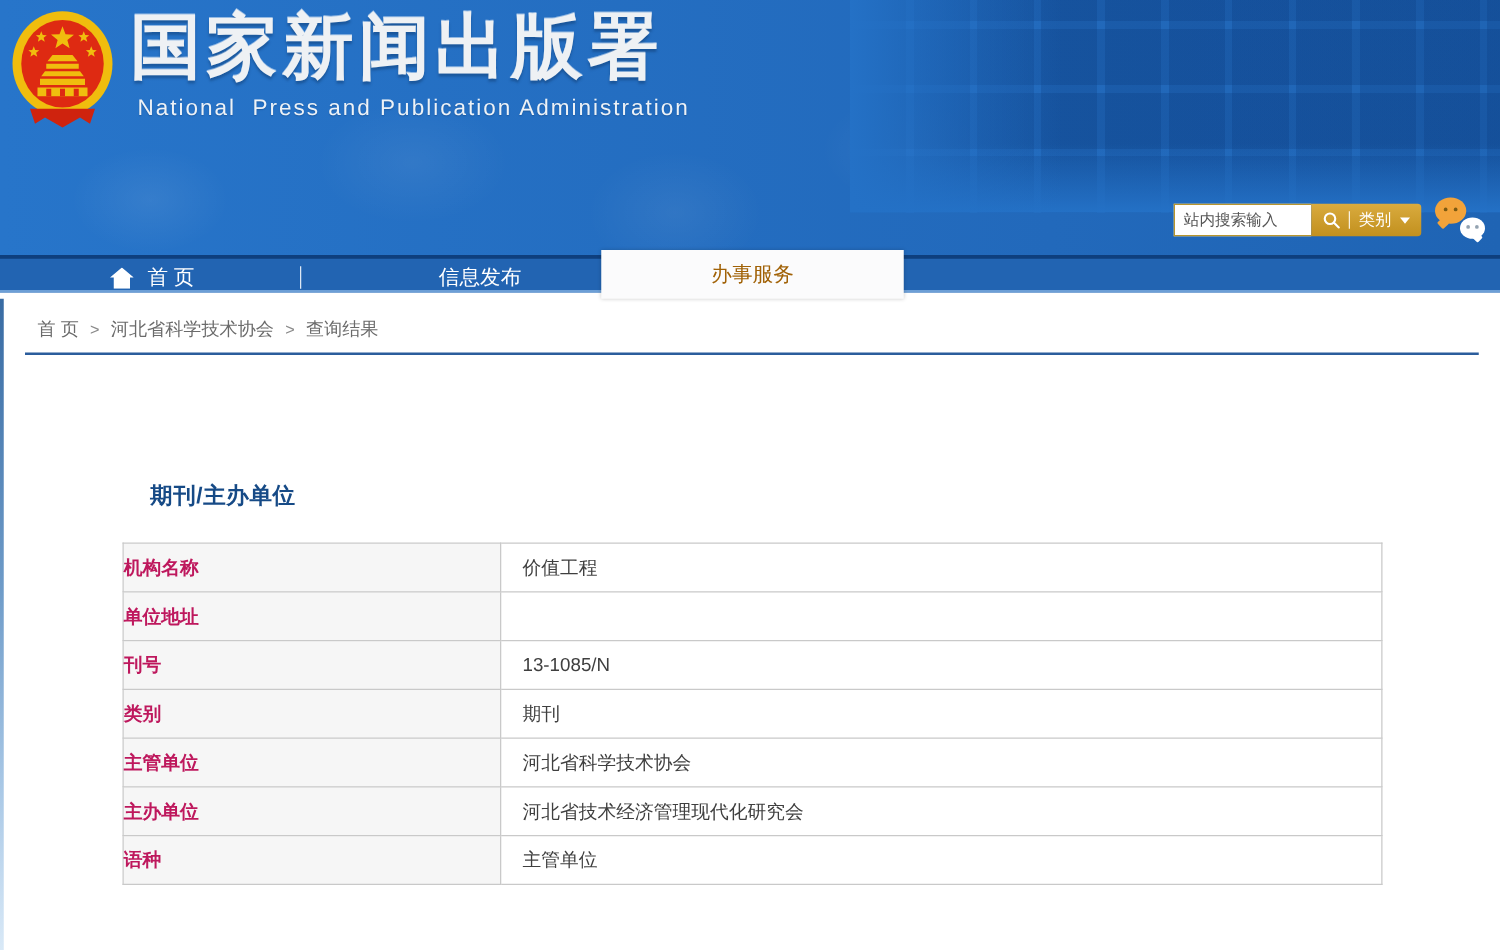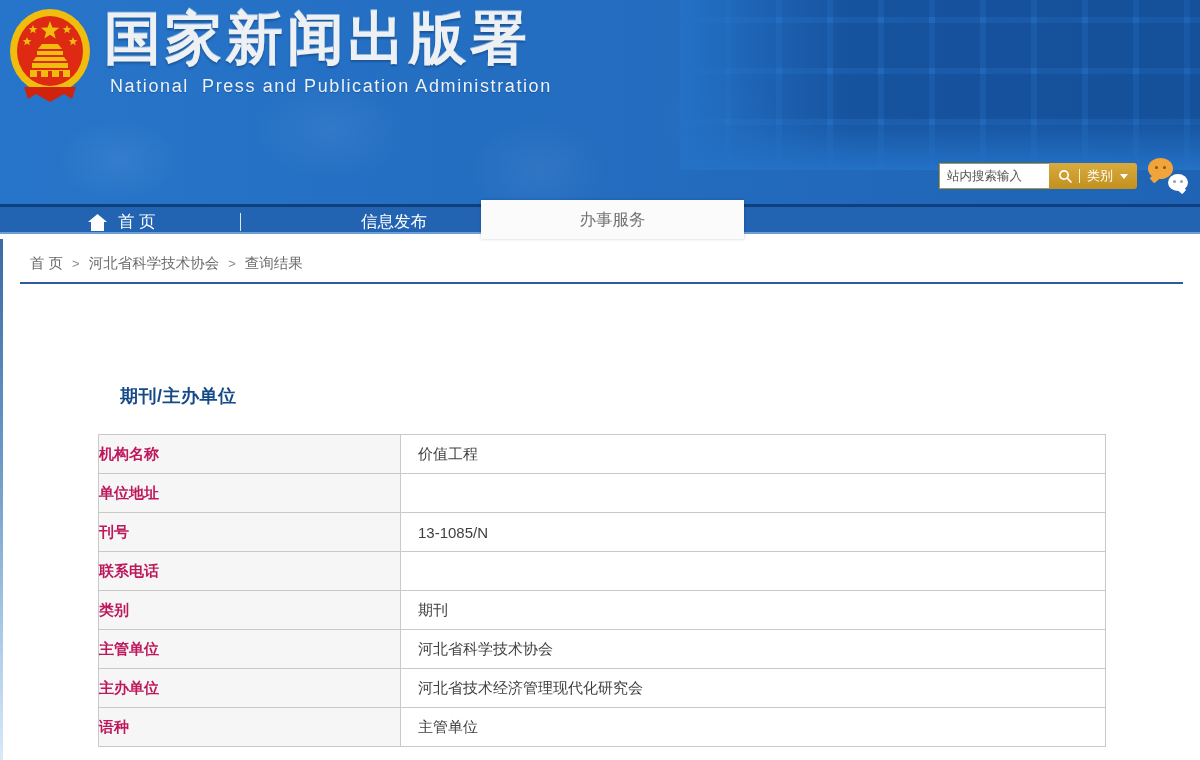--- a/index.html
+++ b/index.html
@@ -91,24 +91,24 @@
   .wc-b2 .e2 { left:12px; top:6px; background:#93a2b0; }
 
   
   .nav {
     position:relative; height:30px; background:#2264b2;
     border-top:3px solid #0e3f7e; border-bottom:2px solid #6d9fd6;
     display:flex; align-items:center; color:#fff;
   }
   .nav-home { position:absolute; left:88px; top:0; height:30px; display:flex; align-items:center; gap:11px; font-size:16.5px; cursor:pointer; }
   .nav-divider { position:absolute; left:240px; top:6px; width:1px; height:18px; background:rgba(255,255,255,.85); }
-  .nav-info { position:absolute; left:294px; top:0; width:200px; height:30px; display:flex; align-items:center; justify-content:center; font-size:16.5px; cursor:pointer; }
+  .nav-info { position:absolute; left:284px; top:0; width:200px; height:30px; display:flex; align-items:center; justify-content:center; font-size:16.5px; cursor:pointer; }
   .nav-tab-active {
-    position:absolute; left:481px; top:-7px; width:263px; height:39px;
-    background:#fbfbfc; color:#737373; display:flex; align-items:center; justify-content:center;
+    position:absolute; left:481px; top:-7px; width:242px; height:39px;
+    background:#fbfbfc; color:#a16207; display:flex; align-items:center; justify-content:center;
     font-size:16.5px; box-shadow:0 0 3px rgba(0,0,0,.2); cursor:pointer; z-index:2;
   }
 
   
   .left-edge {
     position:absolute; left:0; top:239px; width:3px; height:521px; z-index:6;
     background:linear-gradient(180deg,#386ba3 0%, #6f9cc9 45%, #a9c8e6 75%, #d9e9f7 100%);
   }
 
   
@@ -231,24 +231,20 @@
   </tr>
   <tr>
     <td class="lbl">单位地址</td>
     <td class="val"></td>
   </tr>
   <tr>
     <td class="lbl">刊号</td>
     <td class="val">13-1085/N</td>
   </tr>
   <tr>
-    <td class="lbl">联系电话</td>
-    <td class="val"></td>
-  </tr>
-  <tr>
     <td class="lbl">类别</td>
     <td class="val">期刊</td>
   </tr>
   <tr>
     <td class="lbl">主管单位</td>
     <td class="val">河北省科学技术协会</td>
   </tr>
   <tr>
     <td class="lbl">主办单位</td>
     <td class="val">河北省技术经济管理现代化研究会</td>

